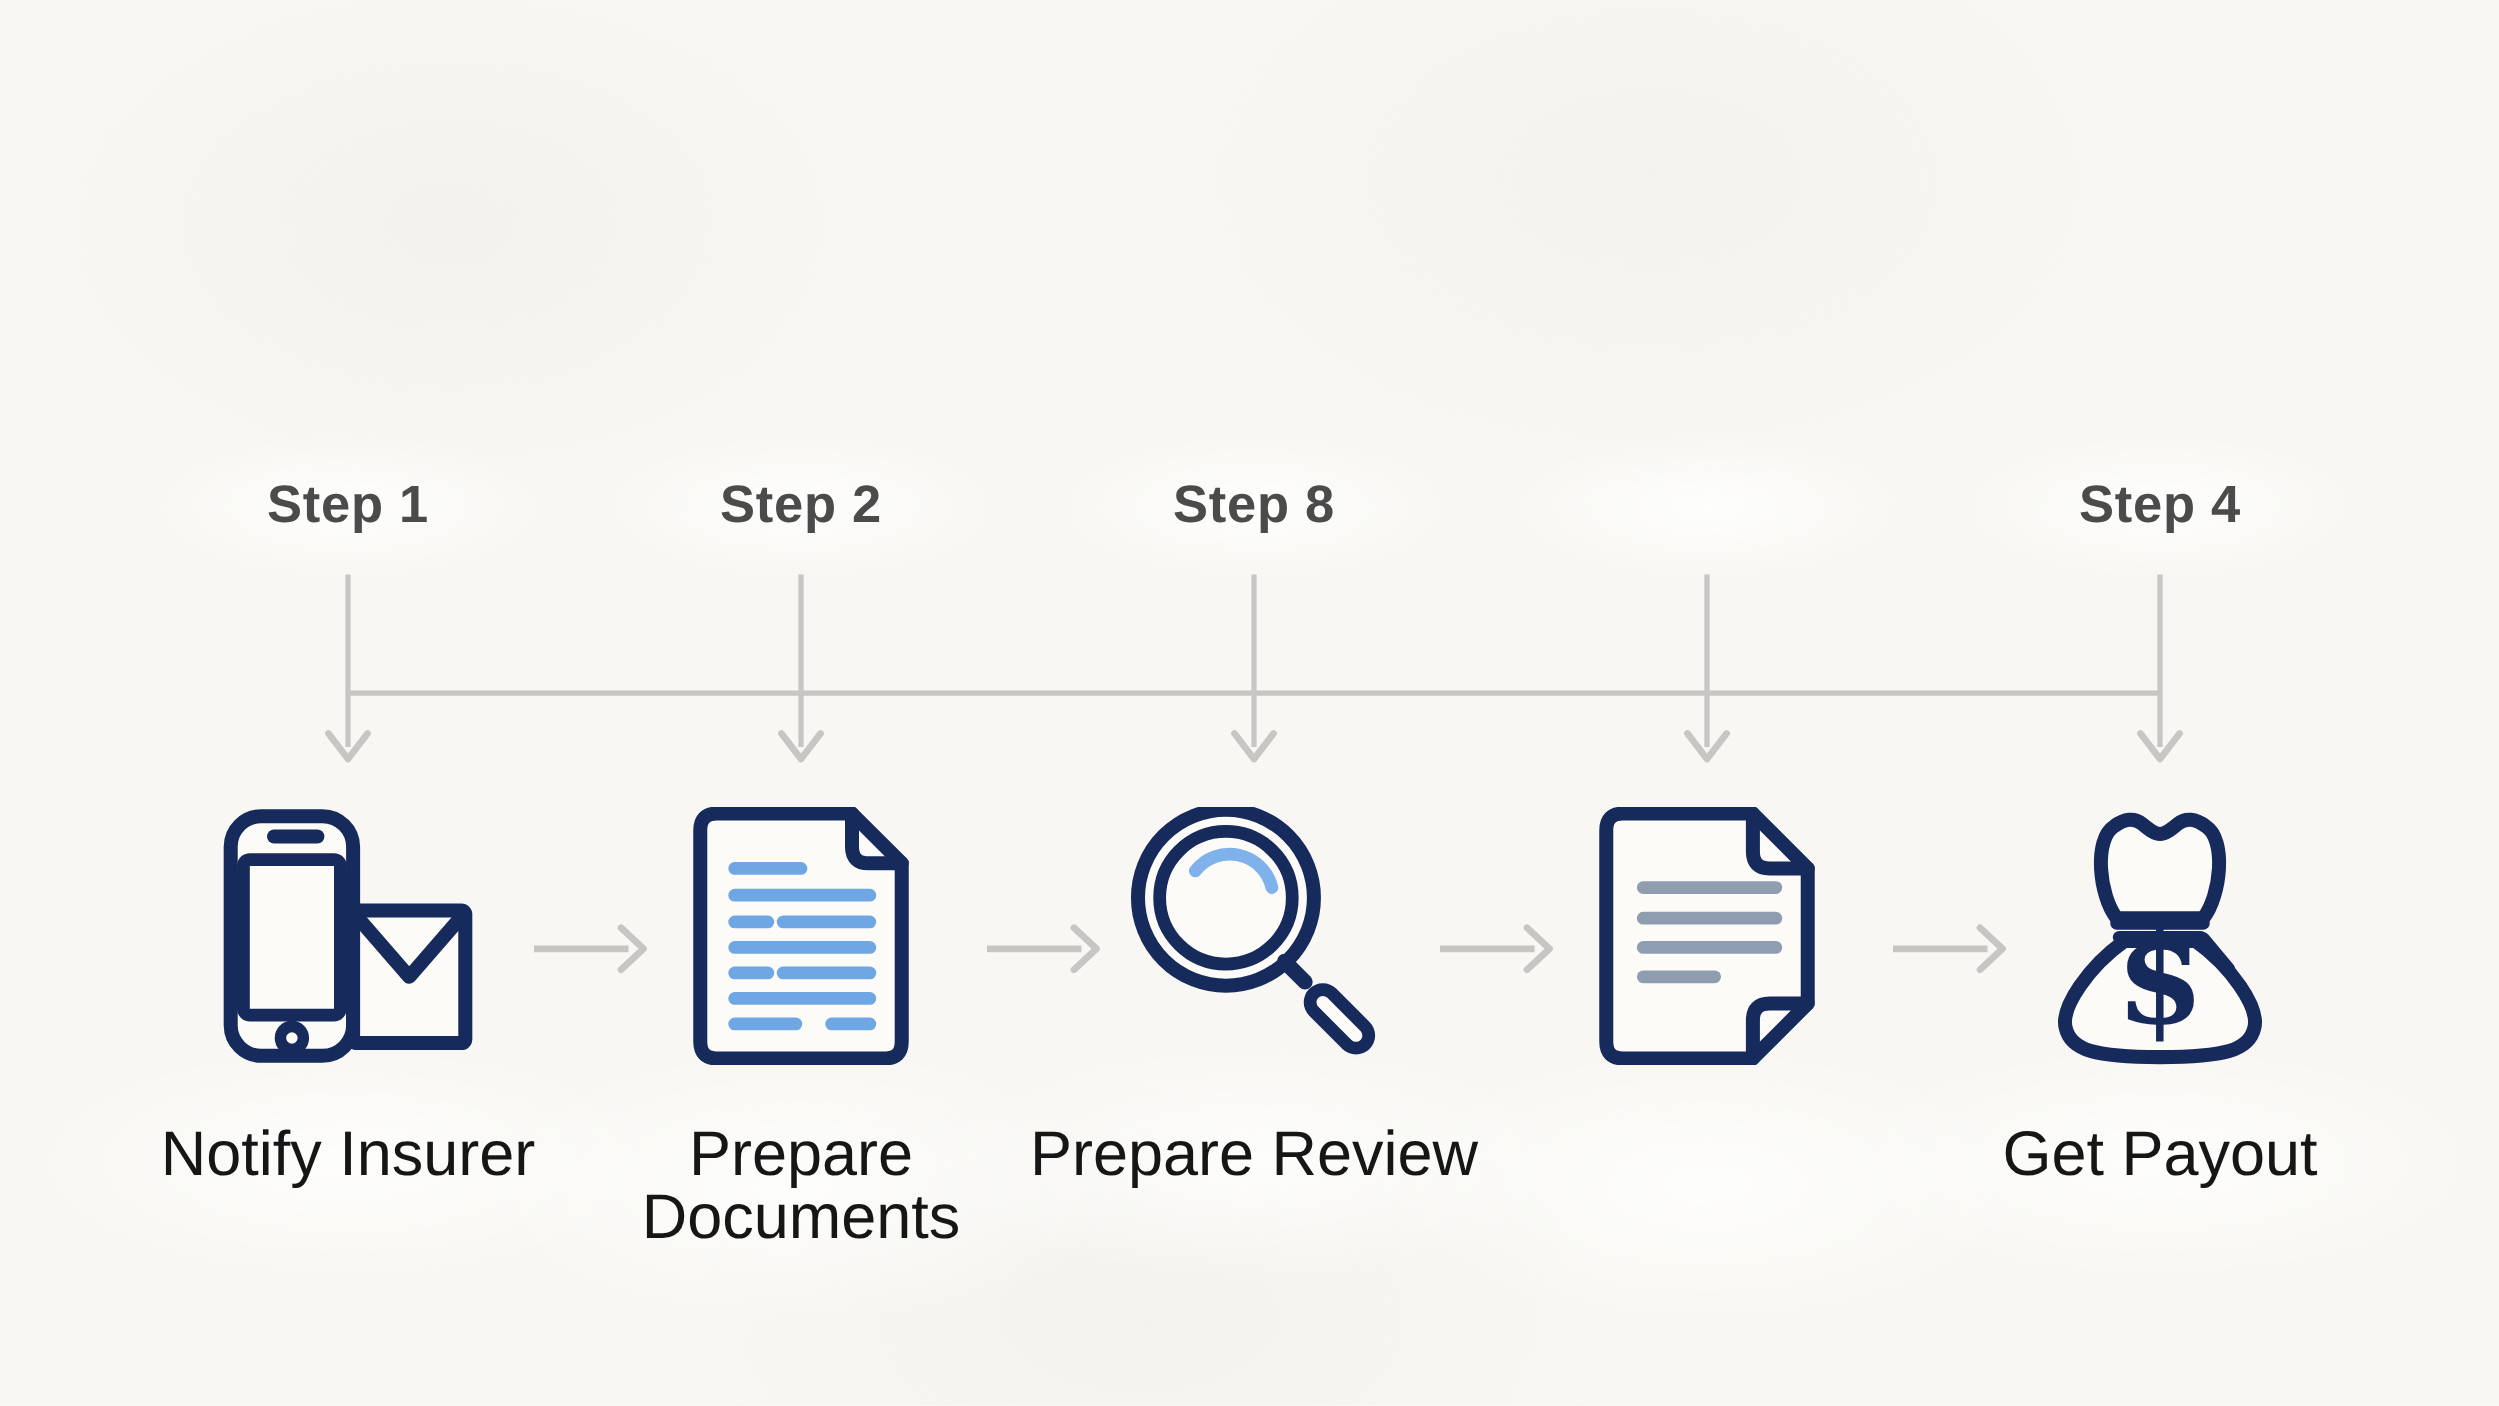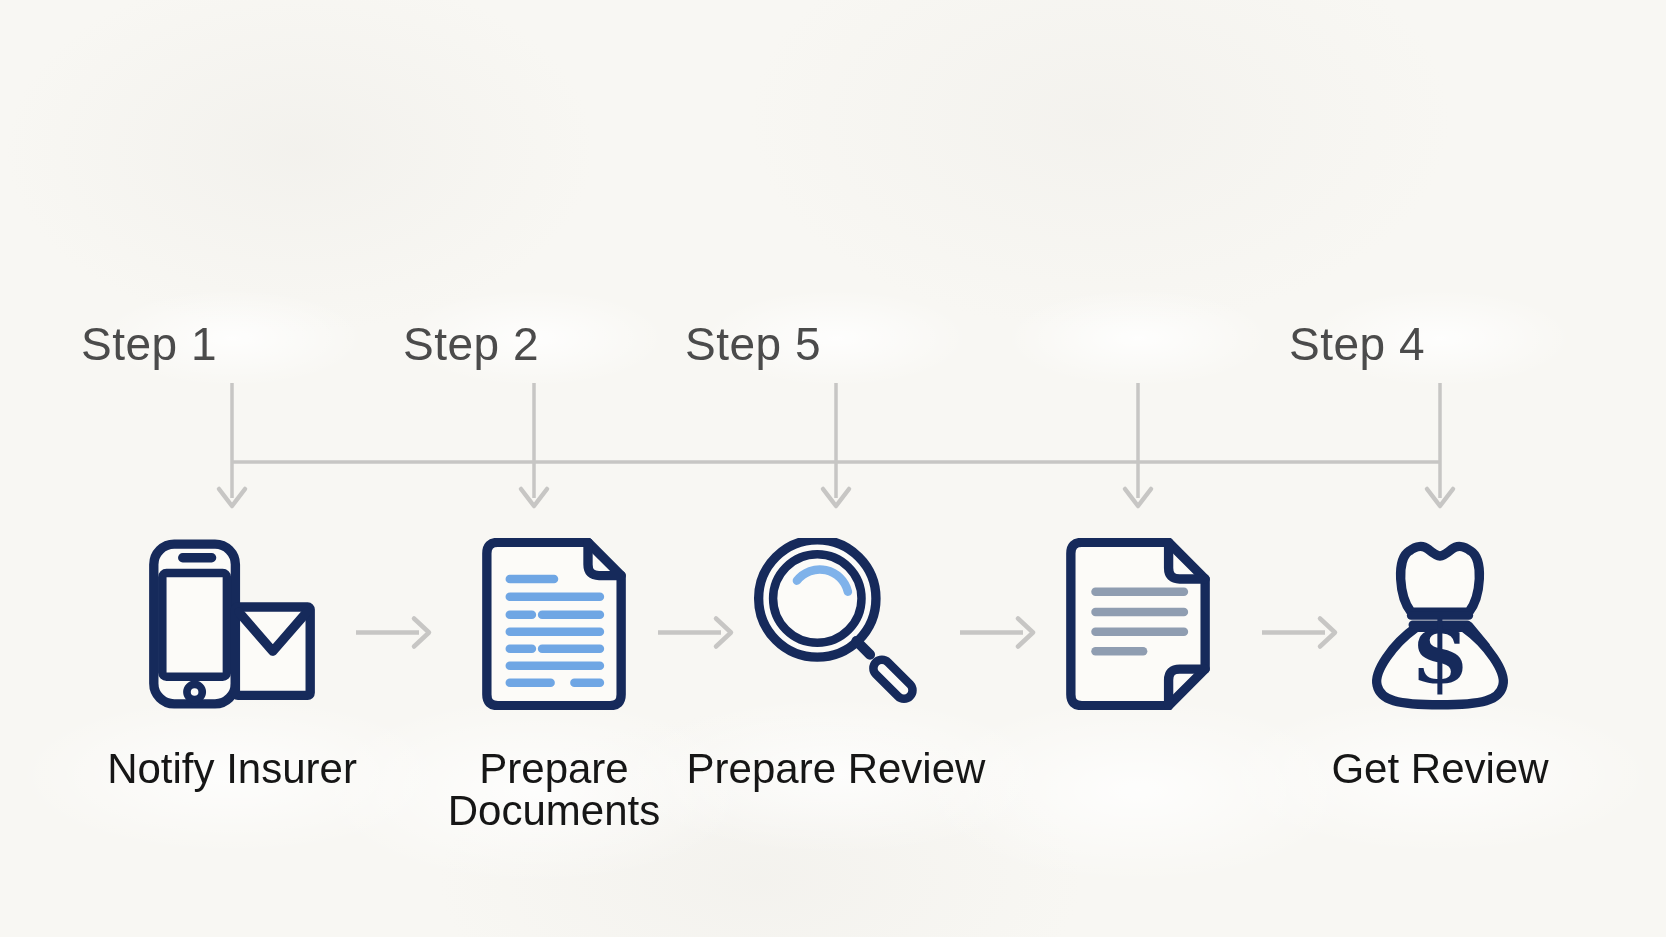--- a/index.html
+++ b/index.html
@@ -33,23 +33,25 @@
     width: 1666px; height: 937px;
     pointer-events: none;
   }
   .col {
     position: absolute; top: 0; height: 100%;
     width: 302px;
   }
   .step-label {
     position: absolute; top: 317px; left: 0;
     width: 100%;
-    font-size: 46px;
+    text-align: center;
+    font-size: 35px;
     letter-spacing: 0.5px;
     color: var(--step-text, #4b4b4b);
+    font-weight: bold;
   }
   .icon-wrap {
     position: absolute; top: 538px; left: 50%;
     width: 170px; height: 172px;
     transform: translateX(-50%);
   }
   .icon-wrap svg { width: 170px; height: 172px; display: block; }
   .step-title {
     position: absolute; top: 748px; left: -20px;
     width: 342px;
@@ -129,21 +131,21 @@
         <line class="nv" x1="21" y1="11" x2="38" y2="11" stroke-width="5.5"></line>
         <rect class="nv" x="9" y="20" width="38" height="61" rx="2.5" stroke-width="5"></rect>
         <circle class="nv" cx="28" cy="90" r="4.5" stroke-width="4.5"></circle>
         <rect class="nv-fill" x="52" y="40" width="44" height="52" rx="1.5" stroke-width="5.5"></rect>
         <path class="nv" d="M54,43 L74,66 L94,43" stroke-width="5.5"></path>
       </svg>
     </div>
     <div class="step-title">Notify Insurer</div>
   </div>
 
-  <div class="col" style="left:403px">
+  <div class="col" style="left:383px">
     <div class="step-label">Step 2</div>
     <div class="icon-wrap">
       <svg viewBox="0 0 100 100" xmlns="http://www.w3.org/2000/svg">
         <path class="nv-fill" d="M70,2 H17 Q10.5,2 10.5,8.5 V91.5 Q10.5,98 17,98 H83 Q89.5,98 89.5,91.5 V21.5 Z" stroke-width="5.5"></path>
         <path class="nv" d="M70,2 V15 Q70,21.5 76.5,21.5 H89.5" stroke-width="5.5"></path>
         <line class="bl" x1="24" y1="23.5" x2="50" y2="23.5" stroke-width="5"></line>
         <line class="bl" x1="24" y1="34" x2="77" y2="34" stroke-width="5"></line>
         <line class="bl" x1="24" y1="44.5" x2="37" y2="44.5" stroke-width="5"></line>
         <line class="bl" x1="43" y1="44.5" x2="77" y2="44.5" stroke-width="5"></line>
         <line class="bl" x1="24" y1="54.5" x2="77" y2="54.5" stroke-width="5"></line>
@@ -152,21 +154,21 @@
         <line class="bl" x1="24" y1="74.5" x2="77" y2="74.5" stroke-width="5"></line>
         <line class="bl" x1="24" y1="84.5" x2="48" y2="84.5" stroke-width="5"></line>
         <line class="bl" x1="62" y1="84.5" x2="77" y2="84.5" stroke-width="5"></line>
       </svg>
     </div>
     <div class="step-title">Prepare
 Documents</div>
   </div>
 
   <div class="col" style="left:685px">
-    <div class="step-label">Step 5</div>
+    <div class="step-label">Step 8</div>
     <div class="icon-wrap">
       <svg viewBox="0 0 100 100" xmlns="http://www.w3.org/2000/svg">
         <circle class="nv-fill" cx="39" cy="35" r="34.5" stroke-width="5.5"></circle>
         <circle class="nv" cx="39" cy="35" r="26" stroke-width="5"></circle>
         <path class="arc" d="M27,24.5 A17,17 0 0 1 57,31" stroke-width="5"></path>
         <line class="nv" x1="62" y1="60" x2="70" y2="68" stroke-width="6"></line>
         <line x1="77" y1="76" x2="90" y2="89" stroke="var(--navy, #162a5b)" stroke-width="15" stroke-linecap="round"></line>
         <line x1="77" y1="76" x2="90" y2="89" stroke="var(--icon-fill, #fcfbf8)" stroke-width="5" stroke-linecap="round"></line>
       </svg>
     </div>
@@ -192,16 +194,16 @@
     <div class="icon-wrap">
       <svg viewBox="0 0 100 100" xmlns="http://www.w3.org/2000/svg">
         <path class="nv-fill" d="M33,43 C26,34 24,12 32,7 C36,4 40,3.5 43,6 C46,8.5 48,10 50,10 C52,10 54,8.5 57,6 C60,3.5 64,4 68,7 C76,12 74,34 67,43 Z" stroke-width="5.5"></path>
         <path class="nv-fill" d="M36,52 C22,62 11,78 13,86 C15,95 25,97.5 50,97.5 C75,97.5 85,95 87,86 C89,78 78,62 64,52 Z" stroke-width="5.5"></path>
         <line class="nv" x1="33" y1="45" x2="67" y2="45" stroke-width="5"></line>
         <line class="nv" x1="34" y1="50.5" x2="66" y2="50.5" stroke-width="5"></line>
         <line class="nv" x1="67" y1="51" x2="77" y2="63" stroke-width="5"></line>
         <text class="dollar" x="50" y="84" text-anchor="middle">$</text>
       </svg>
     </div>
-    <div class="step-title">Get Review</div>
+    <div class="step-title">Get Payout</div>
   </div>
 
 </div>
 
 </body></html>

